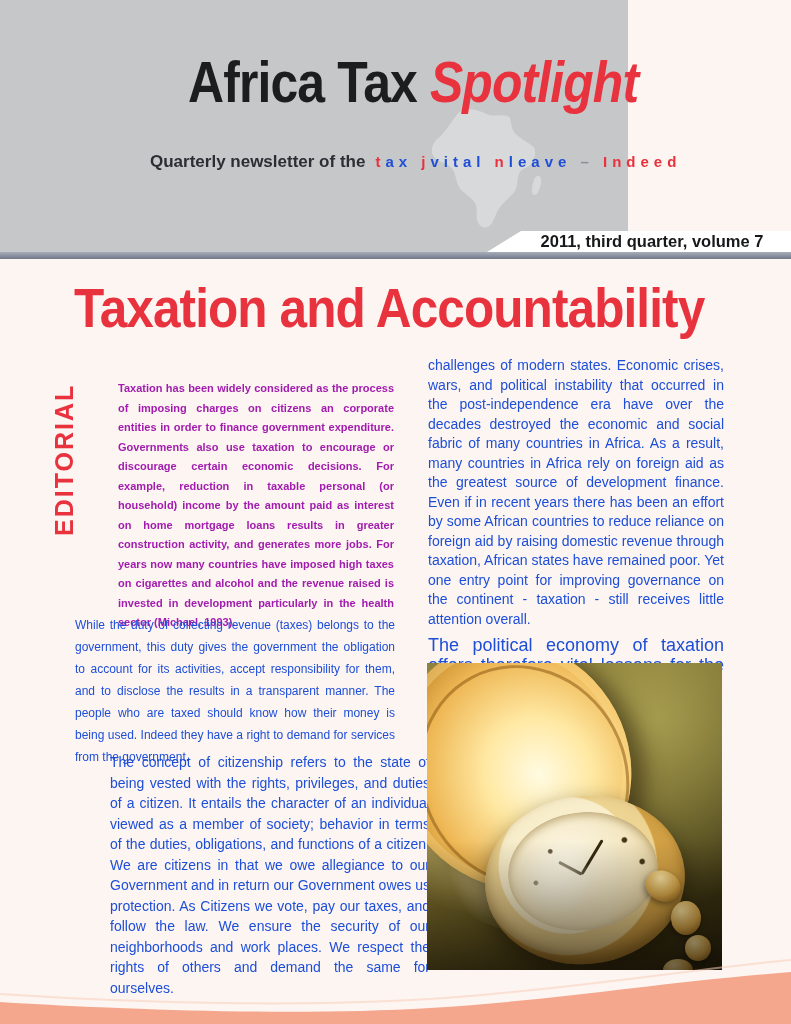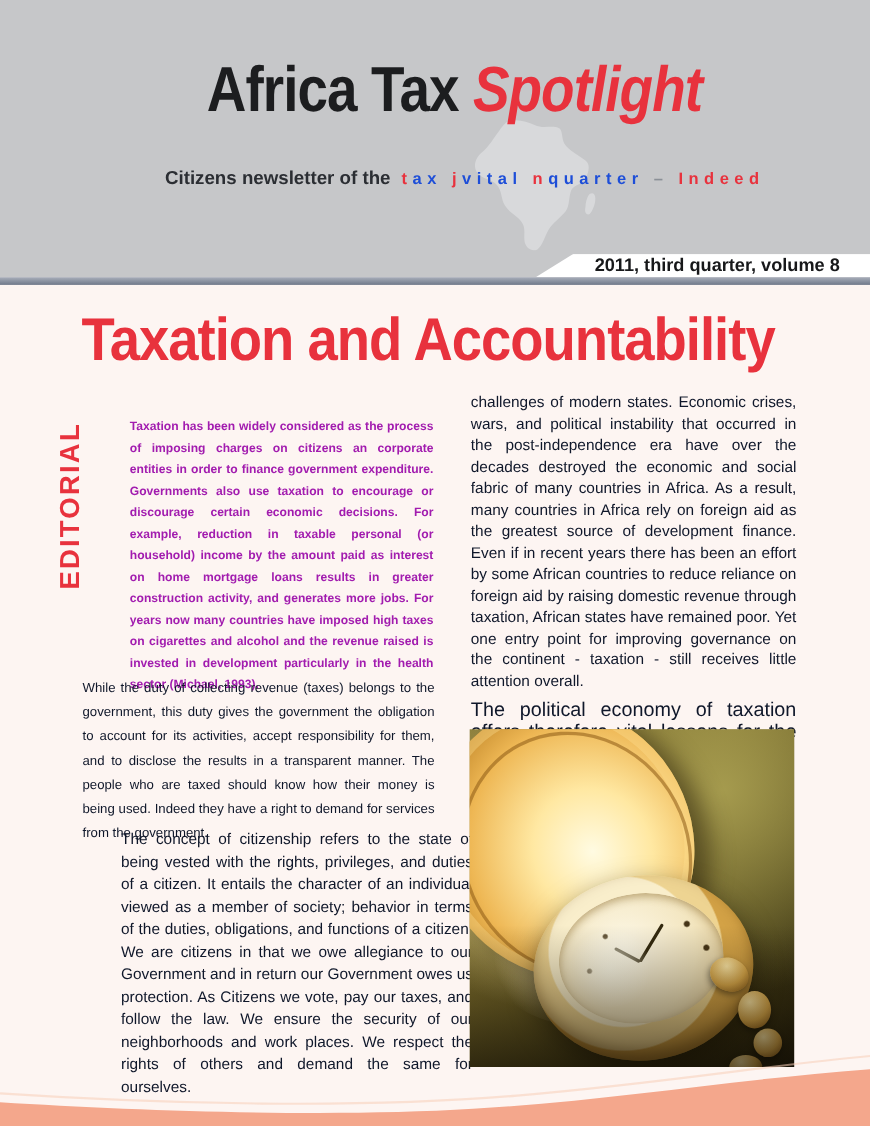--- a/index.html
+++ b/index.html
@@ -2,21 +2,21 @@
 <html><head>
 <meta charset="utf-8">
 <style>
   html,body{margin:0;padding:0;background:#e9e9e9;}
   .page{
     position:relative;width:791px;height:1024px;overflow:hidden;
     background:#fdf5f2;font-family:"Liberation Sans",sans-serif;
     margin:0 auto;
   }
   
-  .masthead{position:absolute;left:0;top:0;width:791px;height:252px;background:#c6c7c9;}
+  .masthead{position:absolute;left:0;top:0;width:628px;height:252px;background:#c6c7c9;}
   .africa{position:absolute;left:420px;top:106px;width:132px;height:122px;}
   .mast-title{
     position:absolute;left:188px;top:48px;margin:0;
     font-size:58px;font-weight:700;letter-spacing:-1px;color:#1c1d1f;
     transform:scaleX(.86);transform-origin:left top;white-space:nowrap;
   }
   .mast-title .red-italic{color:#e8323d;font-style:italic;}
   .subtitle{
     position:absolute;left:150px;top:152px;white-space:nowrap;
     font-size:17px;font-weight:700;color:#2b2e33;
@@ -40,21 +40,21 @@
     position:absolute;left:74px;top:276px;margin:0;
     font-size:55px;font-weight:700;letter-spacing:-1px;color:#e8323d;
     transform:scaleX(.9);transform-origin:left top;white-space:nowrap;
   }
   .editorial-label{
     position:absolute;left:50px;top:404px;height:132px;
     writing-mode:vertical-rl;transform:rotate(180deg);
     font-size:25px;font-weight:700;letter-spacing:2px;color:#e8323d;
     transform-origin:center;
   }
-  .para{position:absolute;margin:0;text-align:justify;color:#0f172a;}
+  .para{position:absolute;margin:0;text-align:justify;color:#1d4ed8;}
   .intro{
     left:118px;top:357px;width:276px;
     font-size:11px;line-height:19.5px;font-weight:600;color:#a21caf;margin-top:22px;
   }
   .lp1{left:75px;top:614px;width:320px;font-size:12px;line-height:22px;}
   .lp2{left:75px;top:752px;width:320px;font-size:14px;line-height:20.5px;margin-left:35px;}
   .lp3{left:75px;top:940px;width:320px;font-size:14px;line-height:22px;}
   .rp1{left:428px;top:356px;width:296px;font-size:14px;line-height:19.5px;}
   .rp2{left:428px;top:636px;width:296px;font-size:18px;line-height:19.5px;}
   
@@ -122,24 +122,24 @@
 <div class="page">
 
   <header class="masthead">
     <svg class="africa" viewBox="0 0 100 95" aria-hidden="true">
       <path fill="#d8d9db" d="M30,4 C36,1 44,3 50,6 C56,9 62,6 67,8 C70,9 69,15 71,19 C74,24 81,27 86,31 C90,34 88,40 86,44 C84,48 78,48 76,52 C74,57 75,63 72,67 C68,72 63,75 60,80 C57,85 56,91 52,94 C48,96 44,93 43,89 C42,84 44,79 41,75 C38,70 32,68 29,63 C26,58 27,52 23,48 C19,44 12,44 9,39 C6,34 9,28 13,25 C18,21 21,15 25,10 C27,7 28,6 30,4 Z"></path>
       <path fill="#d8d9db" d="M88,56 C90,53 93,54 93,58 C93,62 91,67 89,69 C87,70 85,68 86,64 C86,61 87,58 88,56 Z"></path>
     </svg>
 
     <h1 class="mast-title"><span>Africa Tax </span><span class="red-italic">Spotlight</span></h1>
 
-    <div class="subtitle"><span>Citizens newsletter of the</span><span class="network"><span class="seg red">t</span><span class="seg dark">ax </span><span class="seg red">j</span><span class="seg dark">vital </span><span class="seg red">n</span><span class="seg dark">quarter</span><span class="seg gray"> – </span><span class="seg red">Indeed</span></span></div>
+    <div class="subtitle"><span>Quarterly newsletter of the</span><span class="network"><span class="seg red">t</span><span class="seg dark">ax </span><span class="seg red">j</span><span class="seg dark">vital </span><span class="seg red">n</span><span class="seg dark">leave</span><span class="seg gray"> – </span><span class="seg red">Indeed</span></span></div>
 
     <div class="issue-band">
-      <span>2011, third quarter, volume 8</span>
+      <span>2011, third quarter, volume 7</span>
     </div>
   </header>
 
   <div class="header-rule"></div>
 
   <h2 class="article-title">Taxation and Accountability</h2>
 
   <div class="editorial-label">EDITORIAL</div>
 
   <p class="para intro">Taxation has been widely considered as the process of imposing charges on citizens an corporate entities in order to finance government expenditure. Governments also use taxation to encourage or discourage certain economic decisions. For example, reduction in taxable personal (or household) income by the amount paid as interest on home mortgage loans results in greater construction activity, and generates more jobs. For years now many countries have imposed high taxes on cigarettes and alcohol and the revenue raised is invested in development particularly in the health sector (Michael, 1993).</p>

